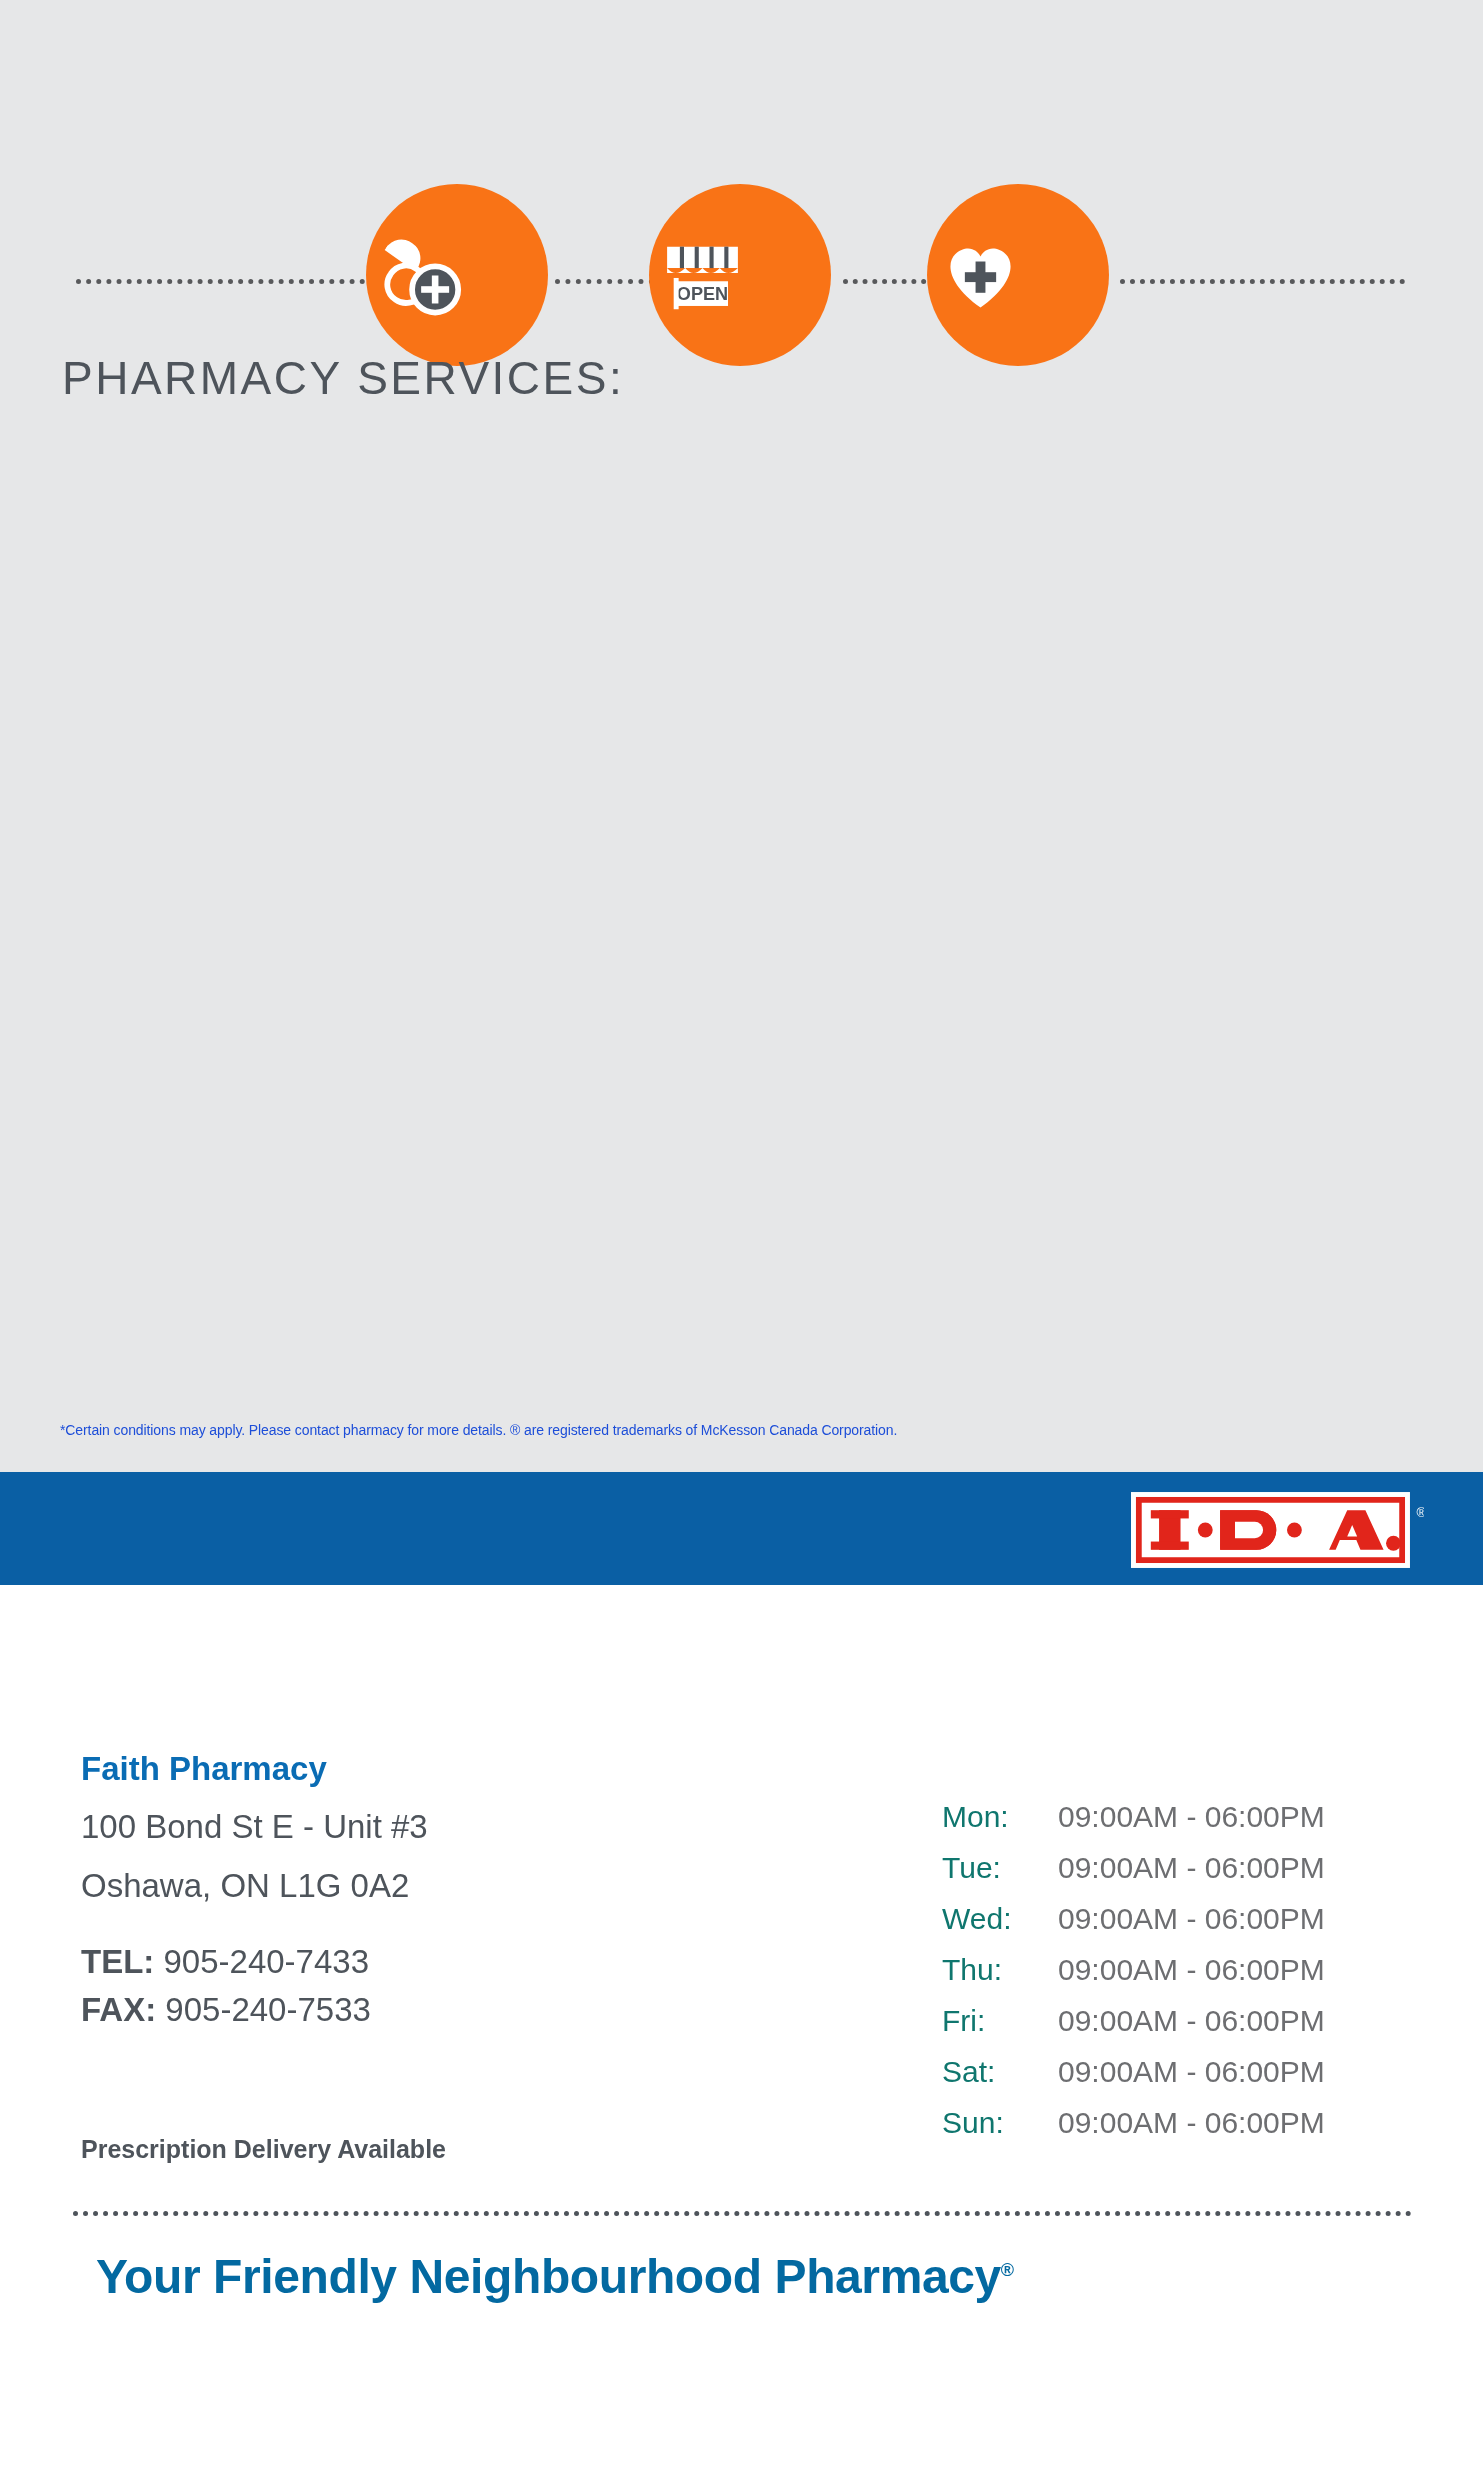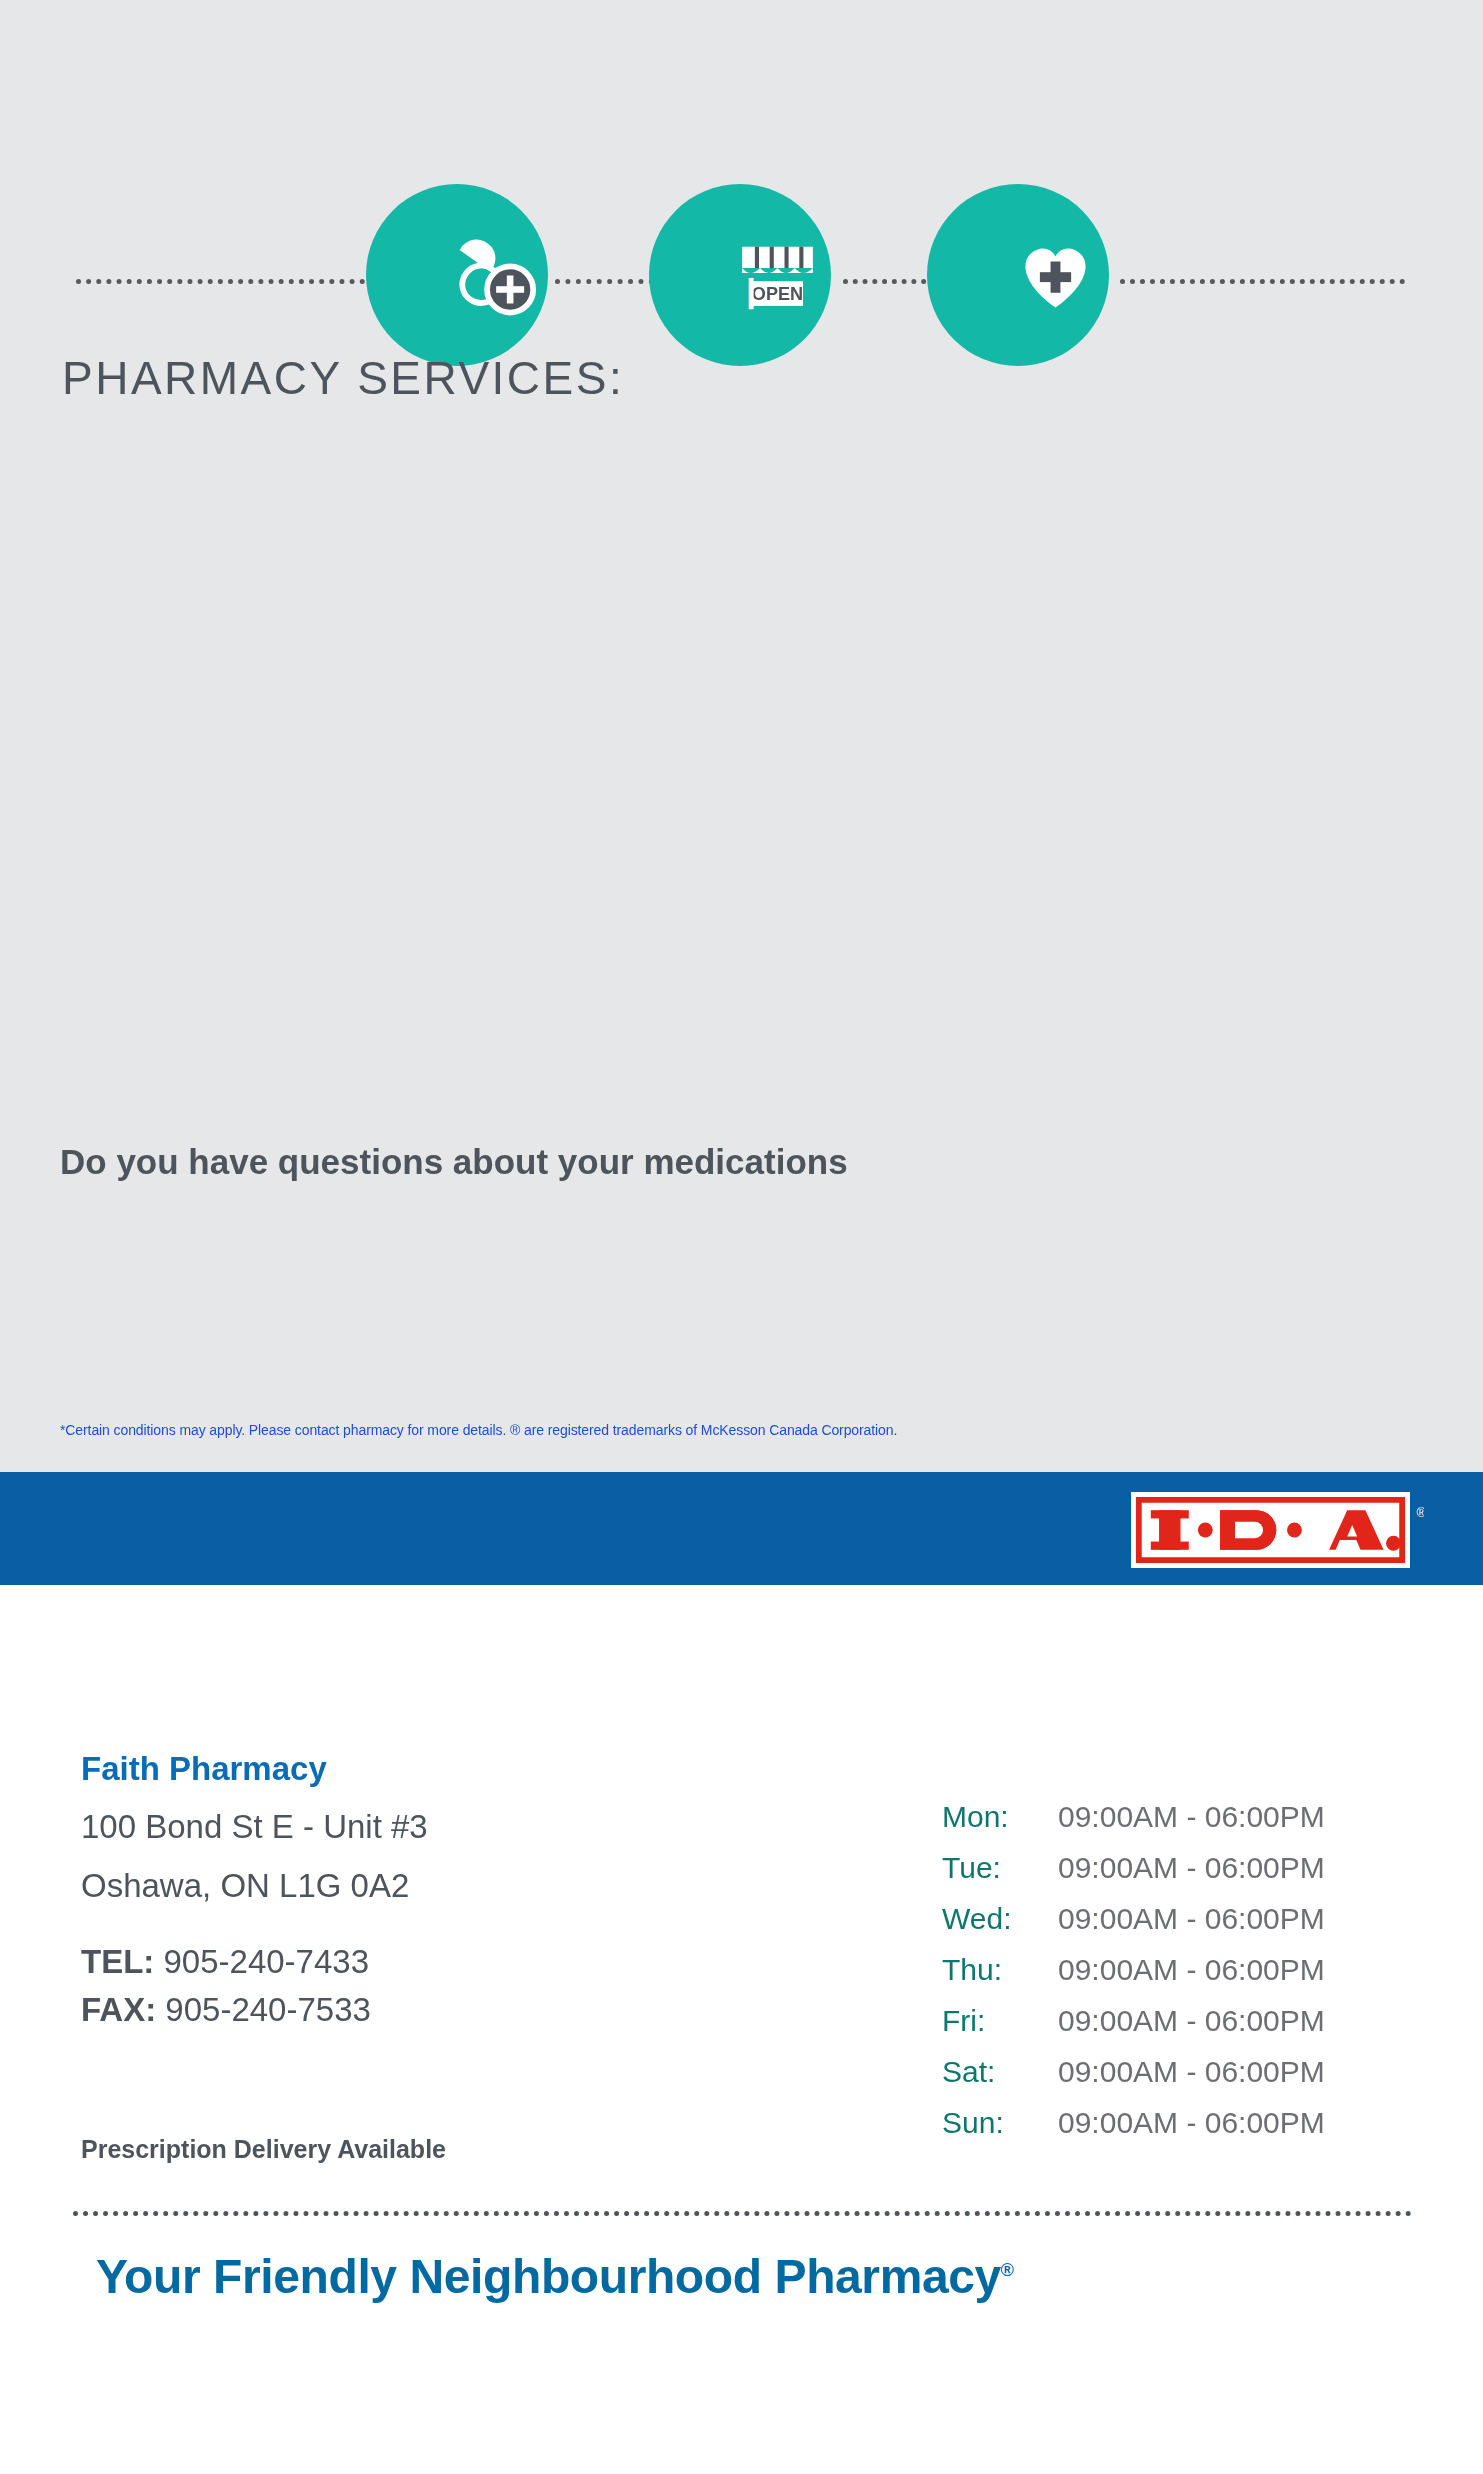--- a/index.html
+++ b/index.html
@@ -40,24 +40,24 @@
     border-top: 5.8px dotted #58595b;
   }
   .dot-line.seg1 { left: 76px;  width: 289px; }
   .dot-line.seg2 { left: 555px; width: 99px; }
   .dot-line.seg3 { left: 843px; width: 93px; }
   .dot-line.seg4 { left: 1120px; width: 285px; }
 
   .circle-icon {
     position: absolute;
     border-radius: 50%;
-    background: #14b8a6;
+    background: #f97316;
     display: flex;
     align-items: center;
-    justify-content: flex-end;
+    justify-content: flex-start;
   }
   .circle-icon.pill  { left: 366px; top: 93px; width: 182px; height: 182px; }
   .circle-icon.store { left: 649px; top: 93px; width: 182px; height: 182px; }
   .circle-icon.heart { left: 927px; top: 93px; width: 182px; height: 182px; }
 
   .section-title {
     position: absolute;
     left: 62px;
     top: 351px;
     font-size: 46px;
@@ -264,21 +264,20 @@
         <path d="M65 104 C20 72 22 42 42 34 C54 29 62 36 65 42 C68 36 76 29 88 34 C108 42 110 72 65 104 Z" fill="#ffffff"></path>
         <rect x="59" y="48" width="12" height="38" fill="#4e545b"></rect>
         <rect x="46" y="61" width="38" height="12" fill="#4e545b"></rect>
       </svg>
     </div>
   </div>
 
   <div class="section-title">PHARMACY SERVICES:</div>
 
   <div class="question-text">
-    <div>Do you have questions about your medications</div>
   </div>
 
 
   <div class="disclaimer">*Certain conditions may apply. Please contact pharmacy for more details. ® are registered trademarks of McKesson Canada Corporation.</div>
 </div>
 
 <div class="blue-bar"></div>
 
 <div class="ida-logo">
   <svg width="293" height="76" viewBox="0 0 355 92">

